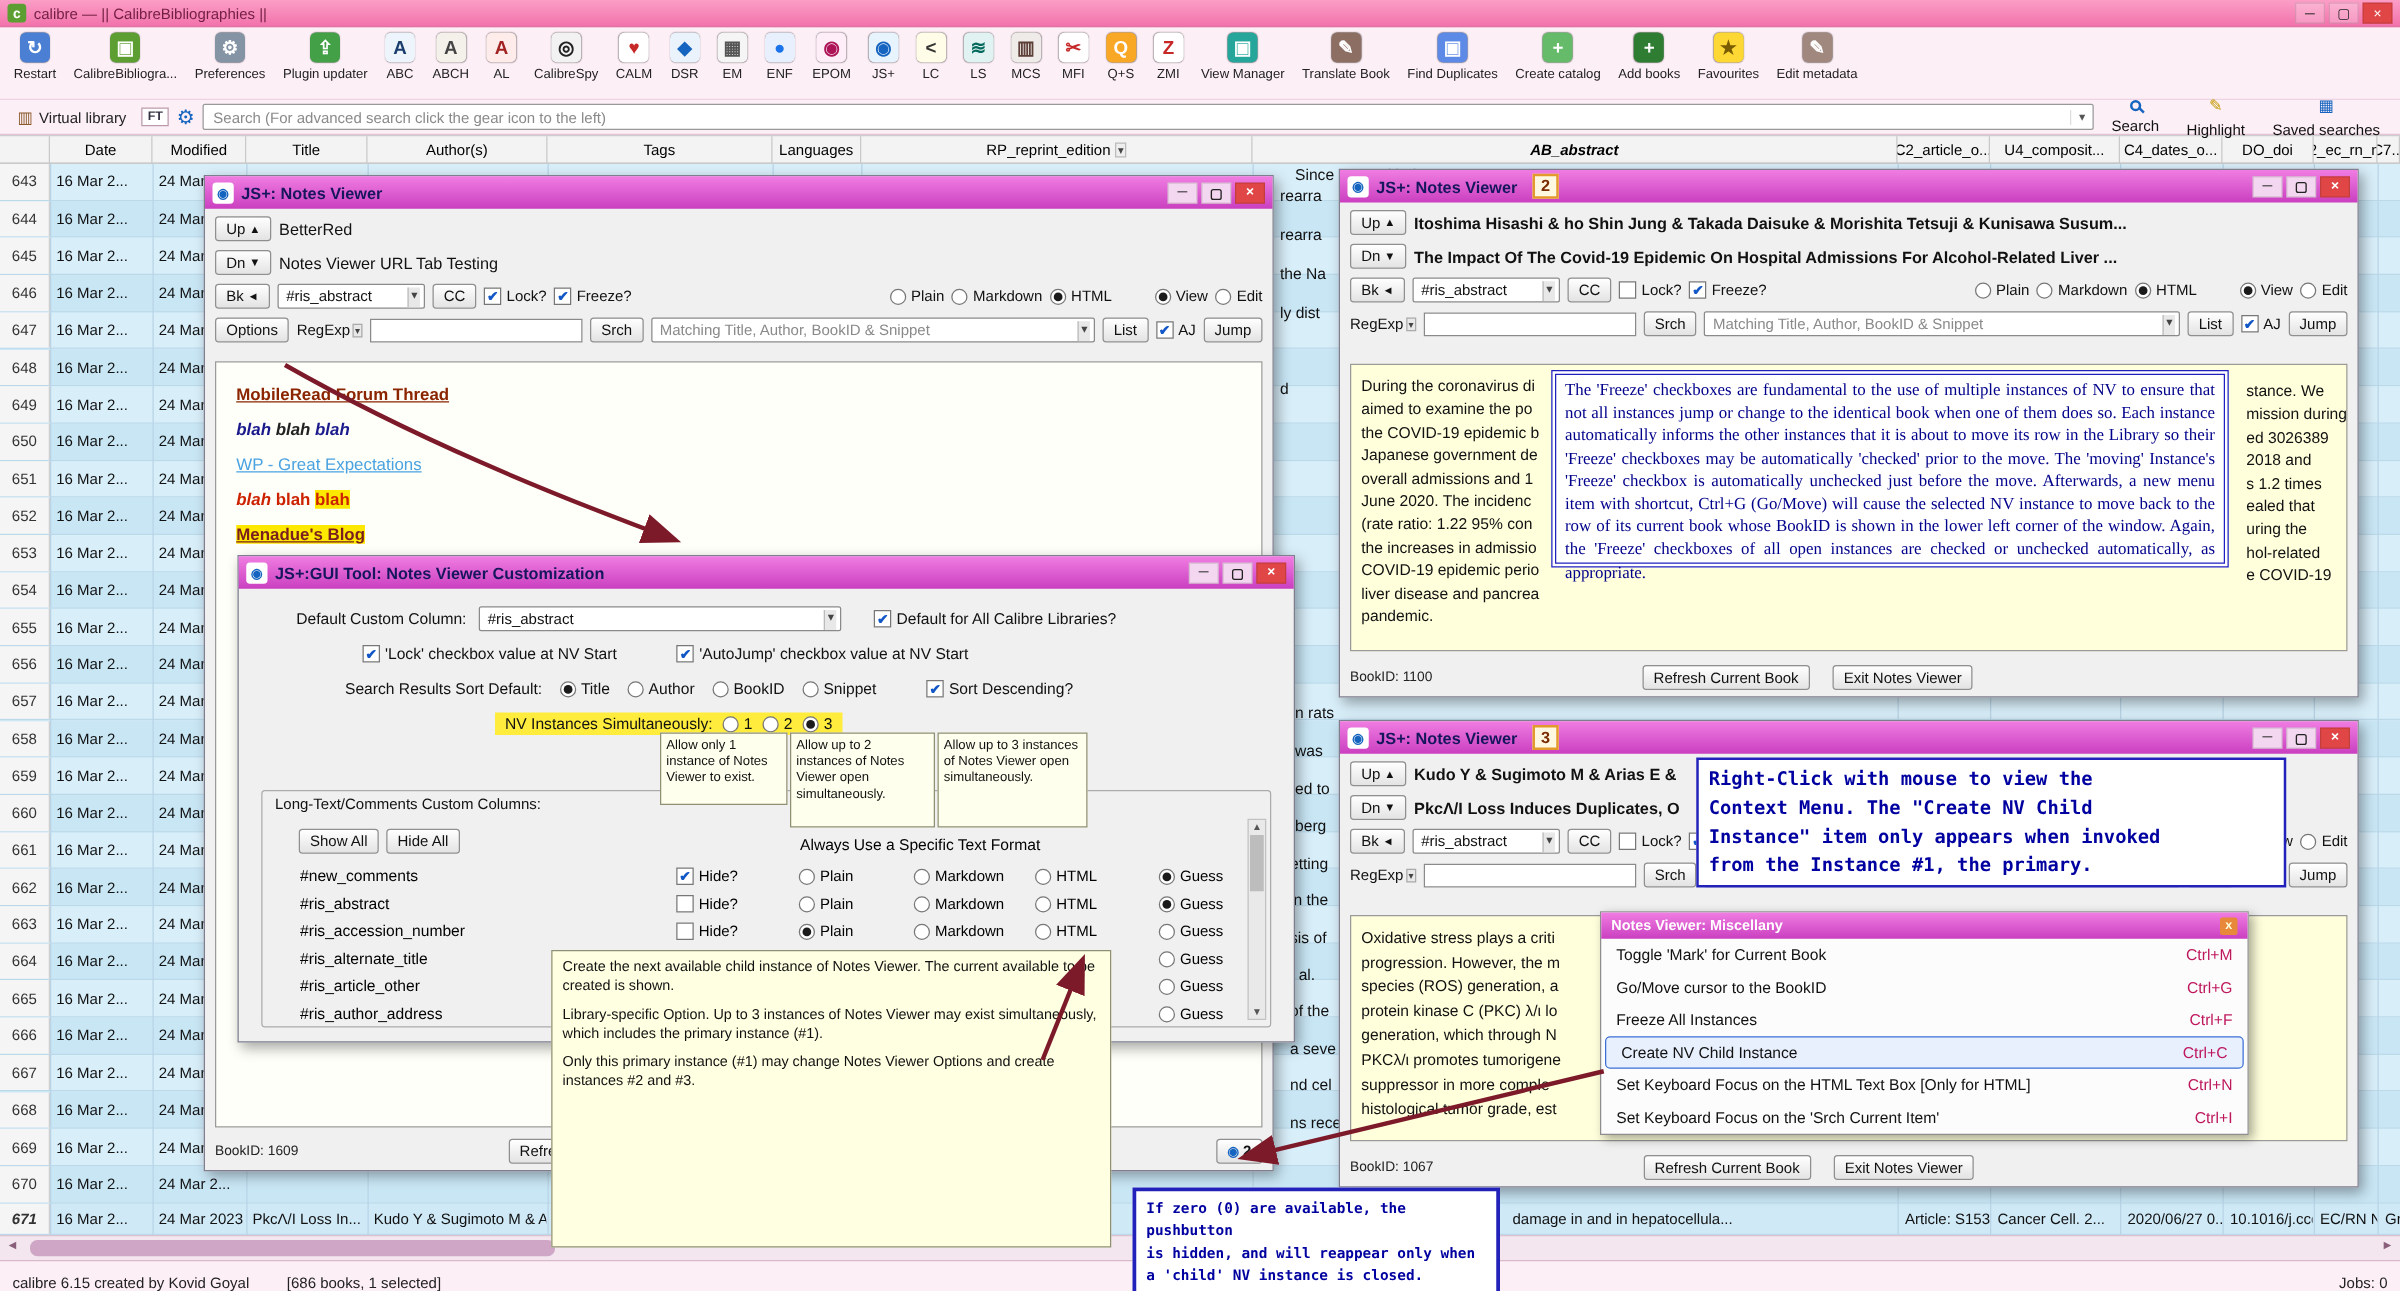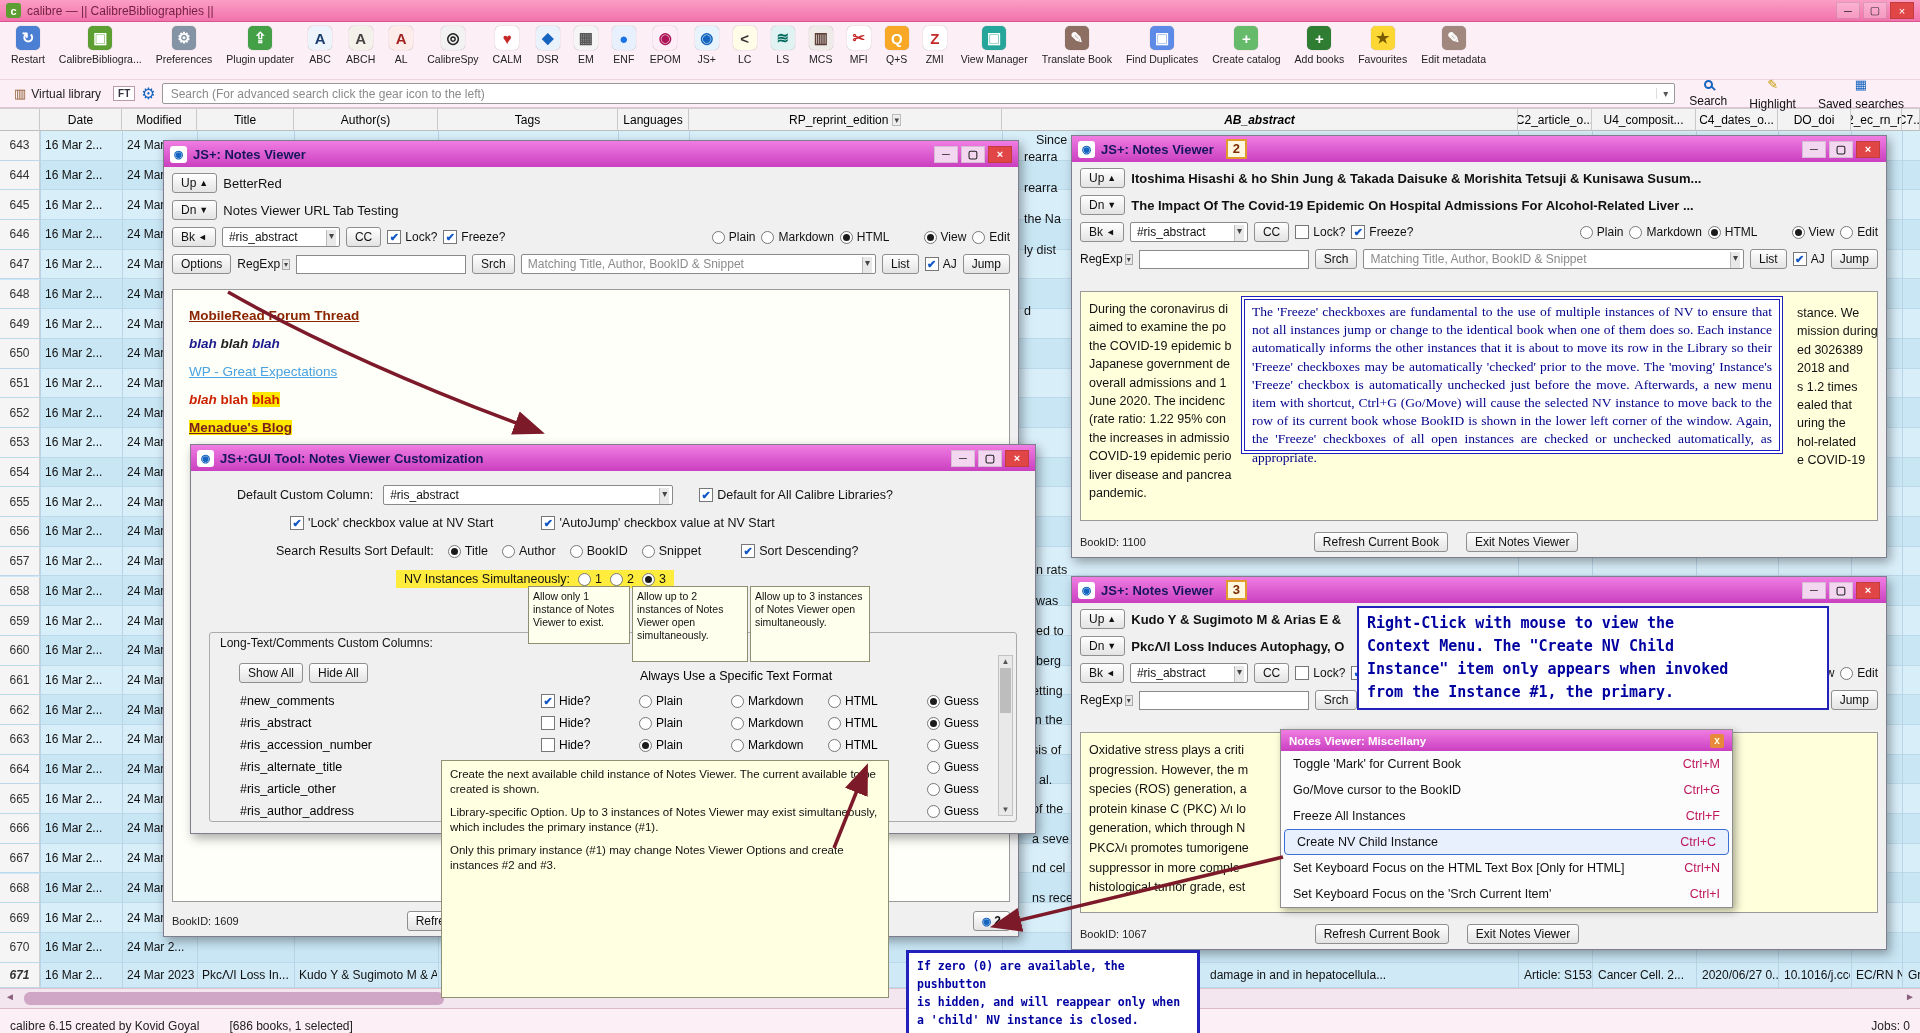--- a/index.html
+++ b/index.html
@@ -767,21 +767,21 @@
           <span>Up</span>
           <span class="tri">▲</span>
         </span>
       <span class="nv-book-text bold-text">Kudo Y &amp; Sugimoto M &amp; Arias E &amp;</span>
     </div>
     <div class="ctl-row">
       <span class="btn3d">
           <span>Dn</span>
           <span class="tri">▼</span>
         </span>
-      <span class="nv-book-text bold-text">PkcΛ/I Loss Induces Autophagy, O</span>
+      <span class="nv-book-text bold-text">PkcΛ/I Loss Induces Duplicates, O</span>
     </div>
     <div class="ctl-row">
       <span class="btn3d">
           <span>Bk</span>
           <span class="tri">◄</span>
         </span>
       <span class="combo w104">
           <span>#ris_abstract</span>
         </span>
       <span class="btn3d">CC</span>
@@ -1073,21 +1073,21 @@
           </div>
         </div>
       <div class="vscroll">
         <span class="varrow" style="top:1px">▲</span>
         <span class="vthumb"></span>
         <span class="varrow" style="bottom:1px">▼</span>
       </div>
     </div>
   </div>
 
-  <div class="ctxmenu" id="ctxmenu" style="left:1280px; top:729px; width:453px; z-index:25;">
+  <div class="ctxmenu" id="ctxmenu" style="left:1280px; top:729px; width:519px; z-index:25;">
     <div class="ctx-title">
       <span>Notes Viewer: Miscellany</span>
       <span class="ctx-close">x</span>
     </div>
     <div id="ctx-items">
         <div class="ctx-item">
           <span>Toggle 'Mark' for Current Book</span>
           <span class="sc">Ctrl+M</span>
         </div>
         <div class="ctx-item">

